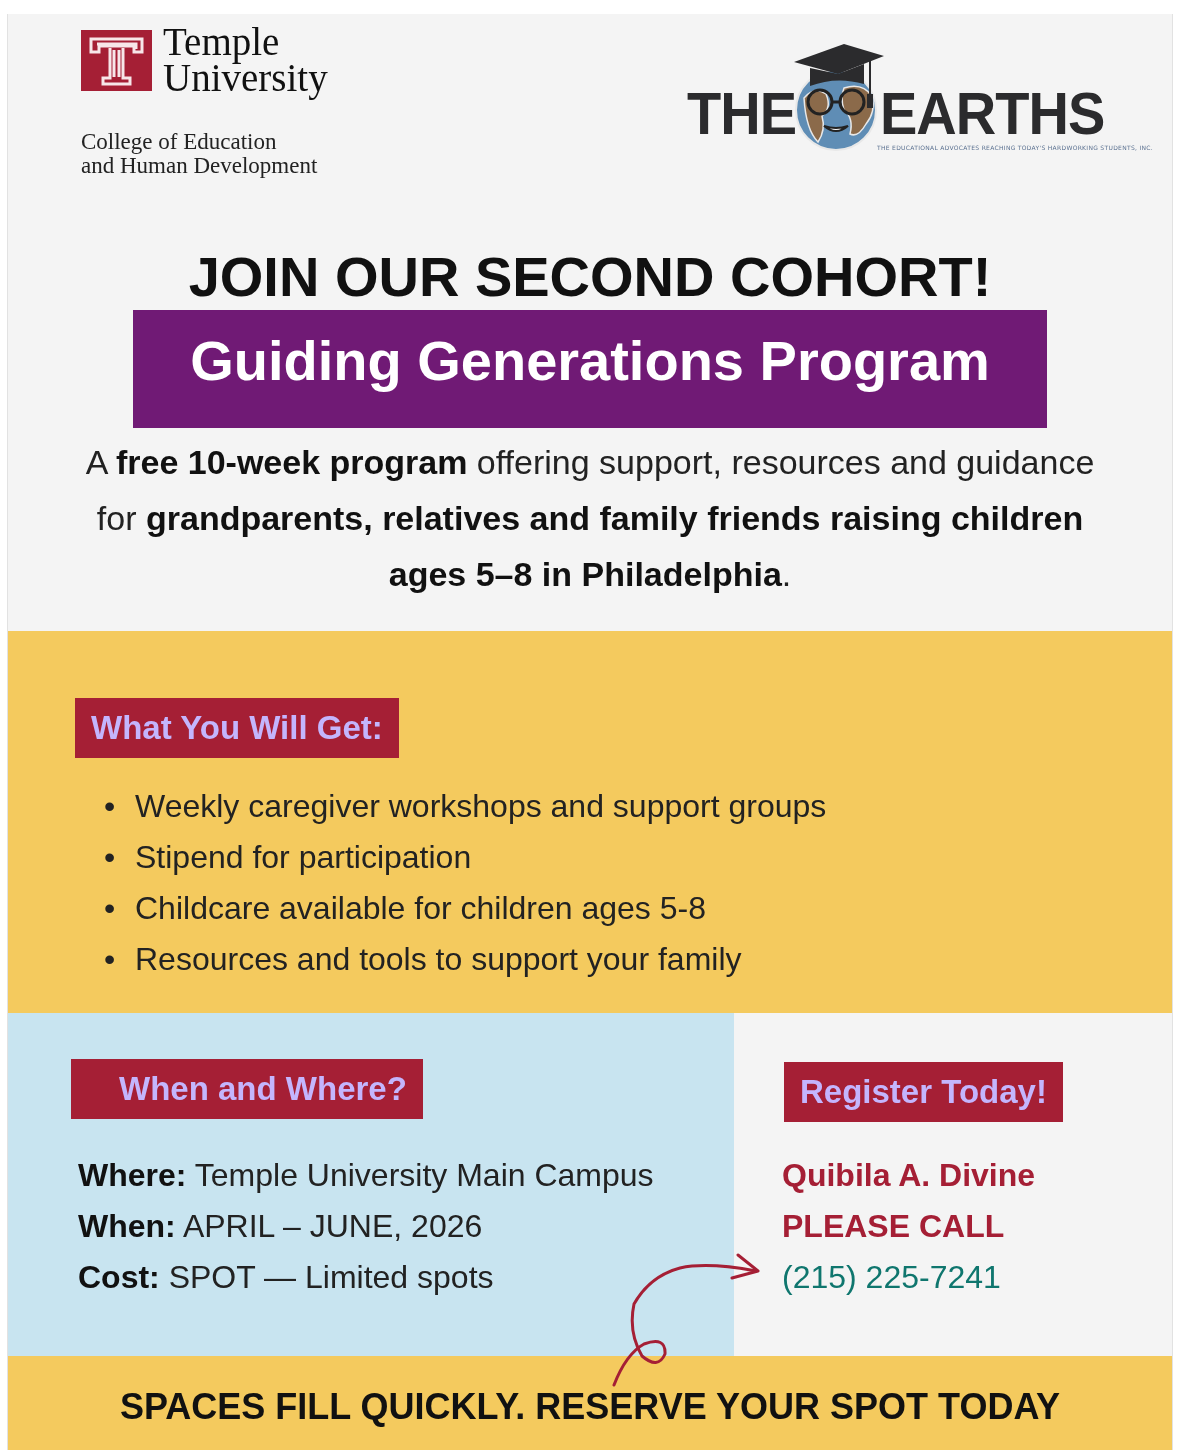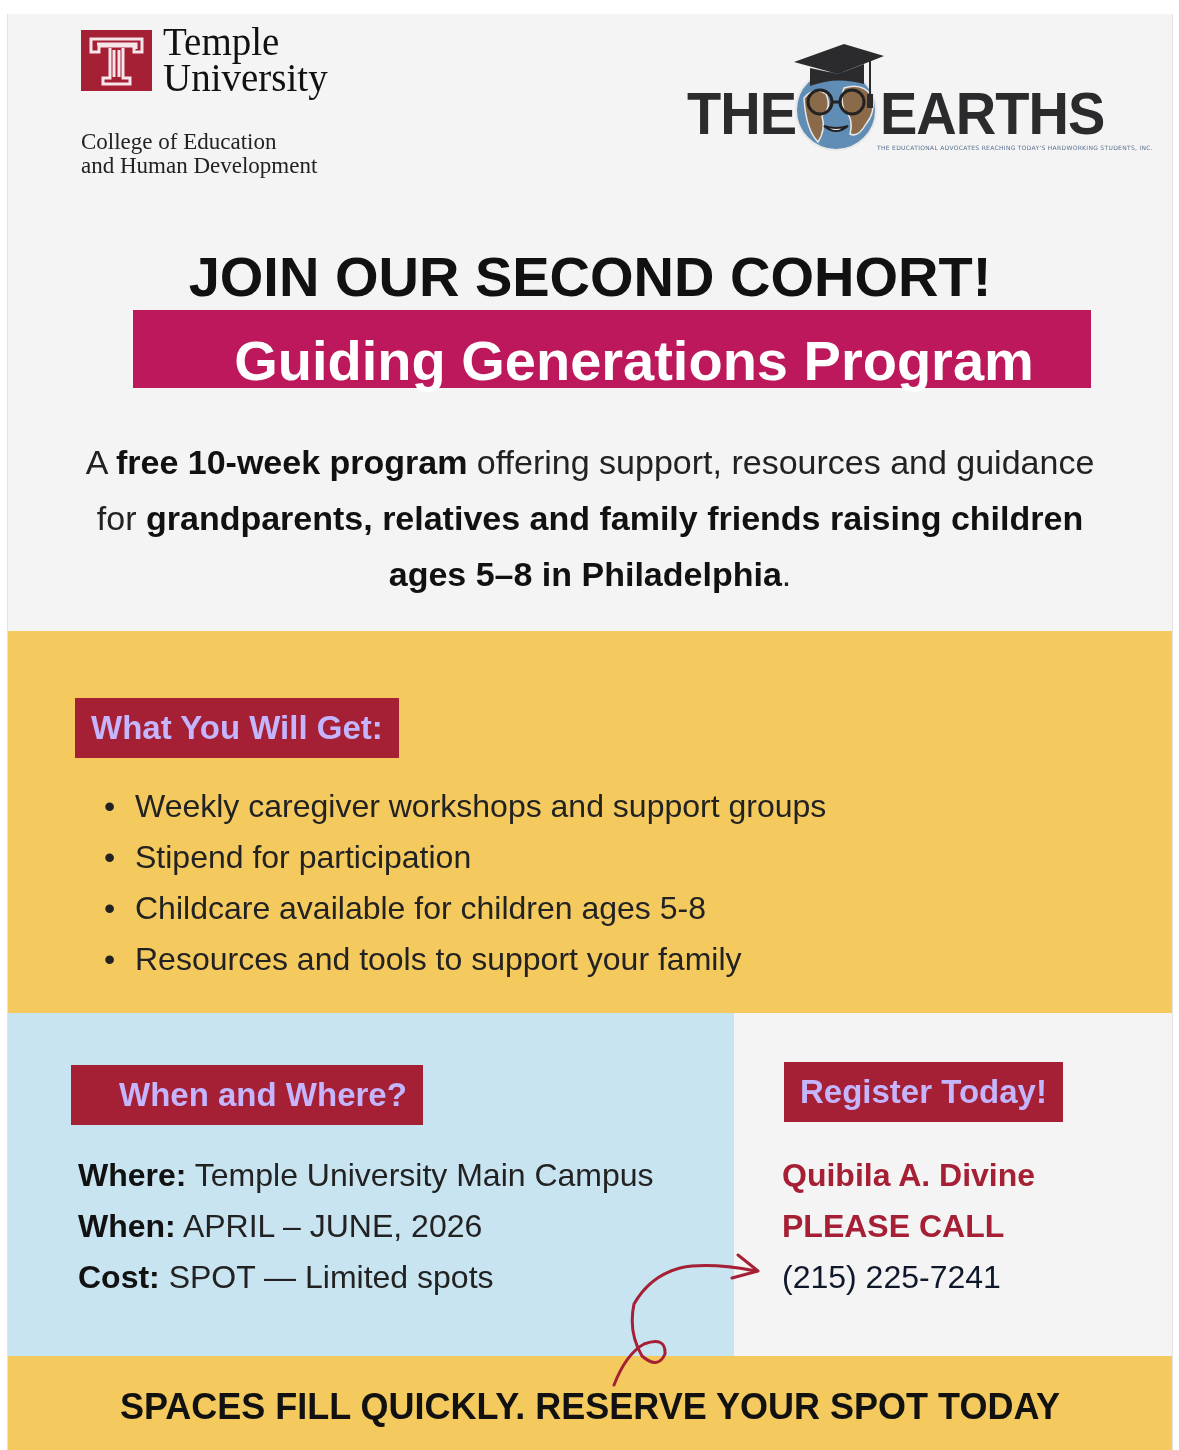--- a/index.html
+++ b/index.html
@@ -28,42 +28,42 @@
   
   .earths-logo { position: absolute; left: 676px; top: 24px; width: 420px; height: 130px; }
   .earths-word { position: absolute; top: 43px; font-family: "Liberation Sans", sans-serif; font-weight: 900;
                  font-size: 56px; letter-spacing: -1px; color: #2b2b2d; transform: scaleY(1.05); }
   .earths-sub { position: absolute; left: 193px; top: 106px; font-size: 6px; letter-spacing: 0.3px; color: #5a7090;
                 white-space: nowrap; font-family: "DejaVu Sans", sans-serif; }
 
   
   .headline { position: absolute; left: 0; width: 1164px; top: 230px; text-align: center;
               font-weight: 700; font-size: 56px; color: #111; letter-spacing: 0px; }
-  .program-banner { position: absolute; left: 125px; top: 296px; width: 914px; height: 78px; background: #be185d;
-                    color: #fff; font-weight: 700; font-size: 56px; text-align: center; line-height: 101px; padding-left: 44px; }
+  .program-banner { position: absolute; left: 125px; top: 296px; width: 914px; height: 118px; background: #701a75;
+                    color: #fff; font-weight: 700; font-size: 56px; text-align: center; line-height: 101px; }
   .intro { position: absolute; left: 60px; width: 1044px; top: 420px; text-align: center;
            font-size: 34px; line-height: 56px; color: #222; }
   .intro b { font-weight: 700; color: #111; }
 
   
   .yellow { position: absolute; left: 0; top: 617px; width: 1164px; height: 382px; background: #f4ca5e; }
   .tag { position: absolute; background: #a51f35; color: #c4b5fd; font-weight: 700; font-size: 33px;
          padding: 0 16px; height: 60px; line-height: 60px; white-space: nowrap; }
   .benefits { position: absolute; left: 90px; top: 150px; margin: 0; padding: 0; list-style: none; }
   .benefits li { font-size: 32px; line-height: 51px; color: #222; position: relative; padding-left: 37px; white-space: nowrap; }
   .benefits li .bullet { position: absolute; left: 6px; top: 0; }
 
   
   .blue { position: absolute; left: 0; top: 999px; width: 726px; height: 343px; background: #c8e4f0; }
   .white-right { position: absolute; left: 726px; top: 999px; width: 438px; height: 418px; background: #f4f4f4; }
   .details { position: absolute; left: 70px; top: 137px; font-size: 32px; line-height: 51px; color: #222; white-space: nowrap; }
   .details b { font-weight: 700; color: #111; }
   .contact { position: absolute; left: 48px; top: 137px; font-size: 32px; line-height: 51px; white-space: nowrap; }
   .contact .red { color: #a51f35; font-weight: 700; }
-  .contact .phone { color: #0f172a; }
+  .contact .phone { color: #0f766e; }
 
   
   .bottom { position: absolute; left: 0; top: 1342px; width: 1164px; height: 94px; background: #f4ca5e; }
   .bottom-text { position: absolute; left: 0; width: 1164px; top: 30px; text-align: center; font-weight: 700;
                  font-size: 36px; color: #111; }
 
   .arrow { position: absolute; left: 0; top: 0; pointer-events: none; }
 </style>
 </head>
 <body>
@@ -123,21 +123,21 @@
     <div class="tag" style="left:67px; top:67px;">What You Will Get:</div>
     <ul class="benefits">
       <li><span class="bullet">•</span><span>Weekly caregiver workshops and support groups</span></li>
       <li><span class="bullet">•</span><span>Stipend for participation</span></li>
       <li><span class="bullet">•</span><span>Childcare available for children ages 5-8</span></li>
       <li><span class="bullet">•</span><span>Resources and tools to support your family</span></li>
     </ul>
   </div>
 
   <div class="blue">
-    <div class="tag" style="left:63px; top:52px;padding-left:48px;">When and Where?</div>
+    <div class="tag" style="left:63px; top:46px;padding-left:48px;">When and Where?</div>
     <div class="details">
       <div><b>Where:</b><span> Temple University Main Campus</span></div>
       <div><b>When:</b><span> APRIL – JUNE, 2026</span></div>
       <div><b>Cost:</b><span> SPOT — Limited spots</span></div>
     </div>
   </div>
 
   <div class="white-right">
     <div class="tag" style="left:50px; top:49px;">Register Today!</div>
     <div class="contact">

